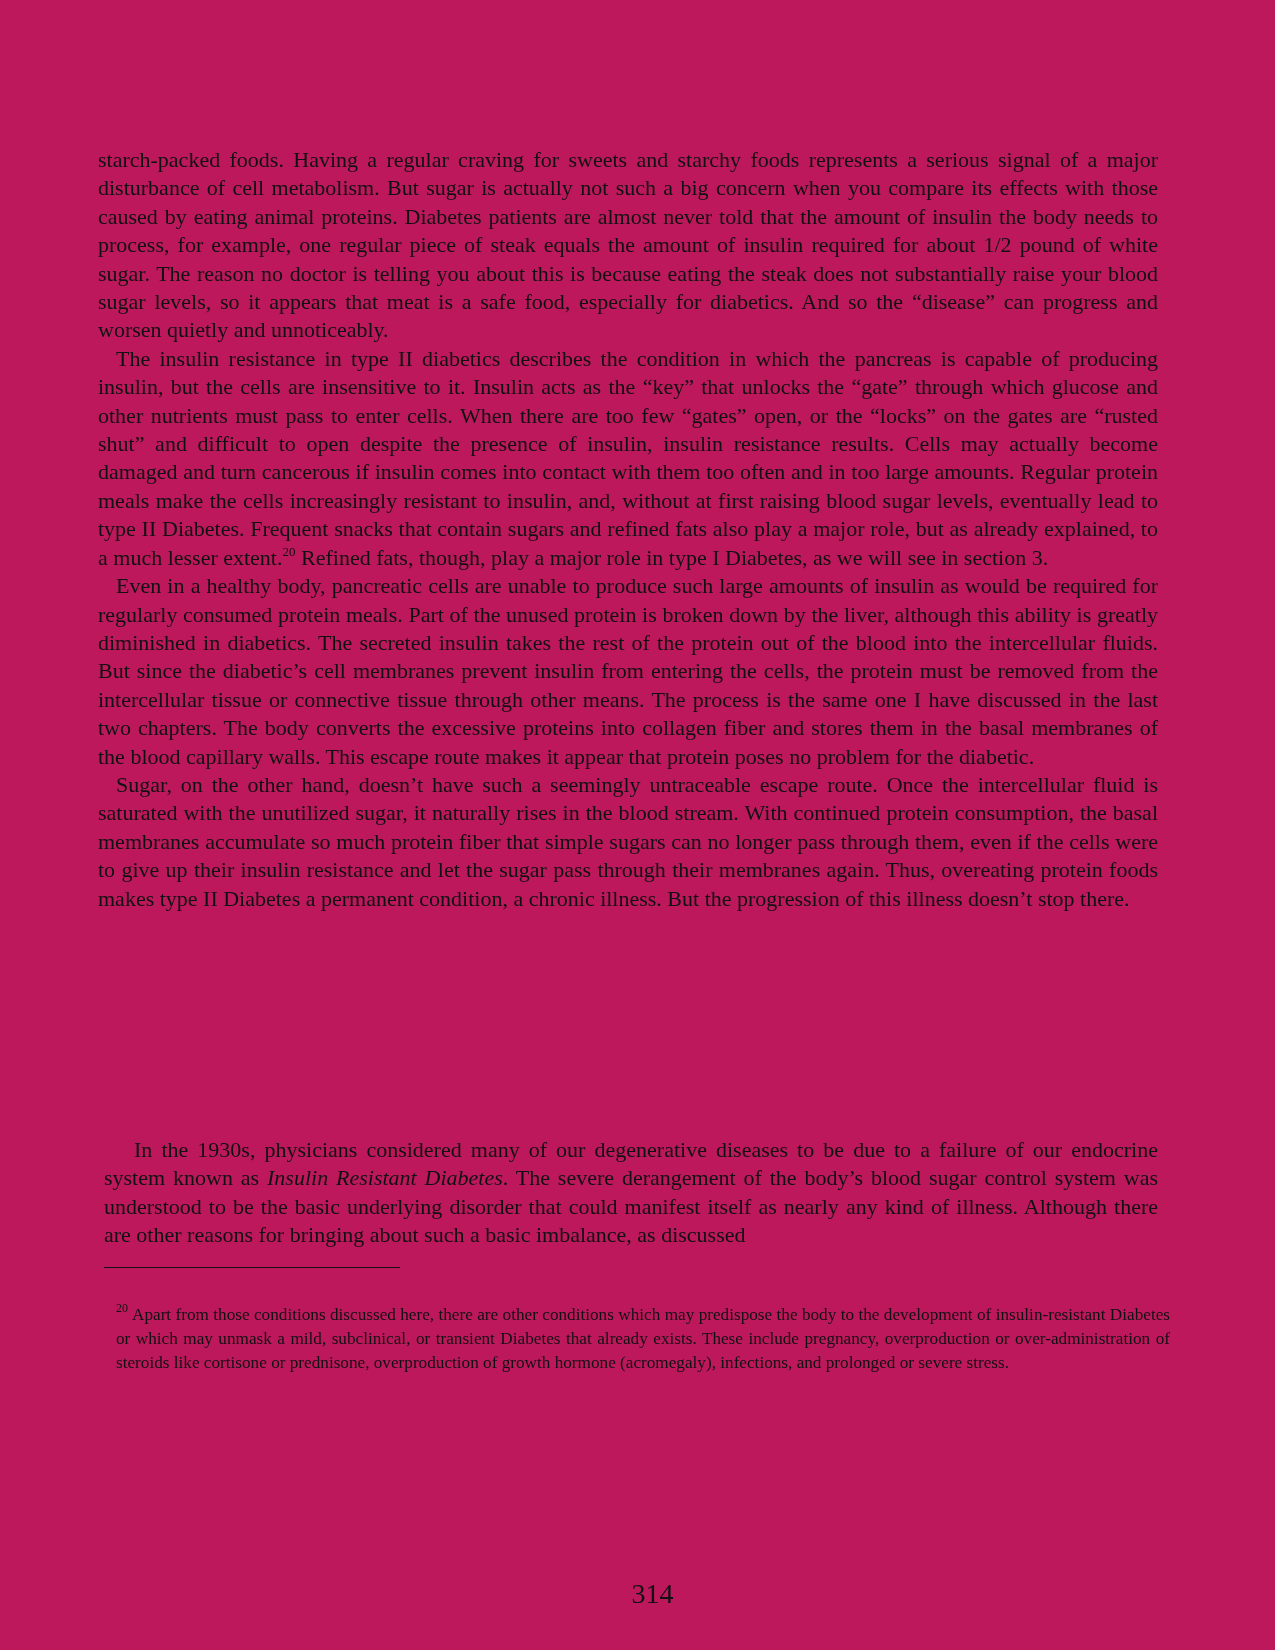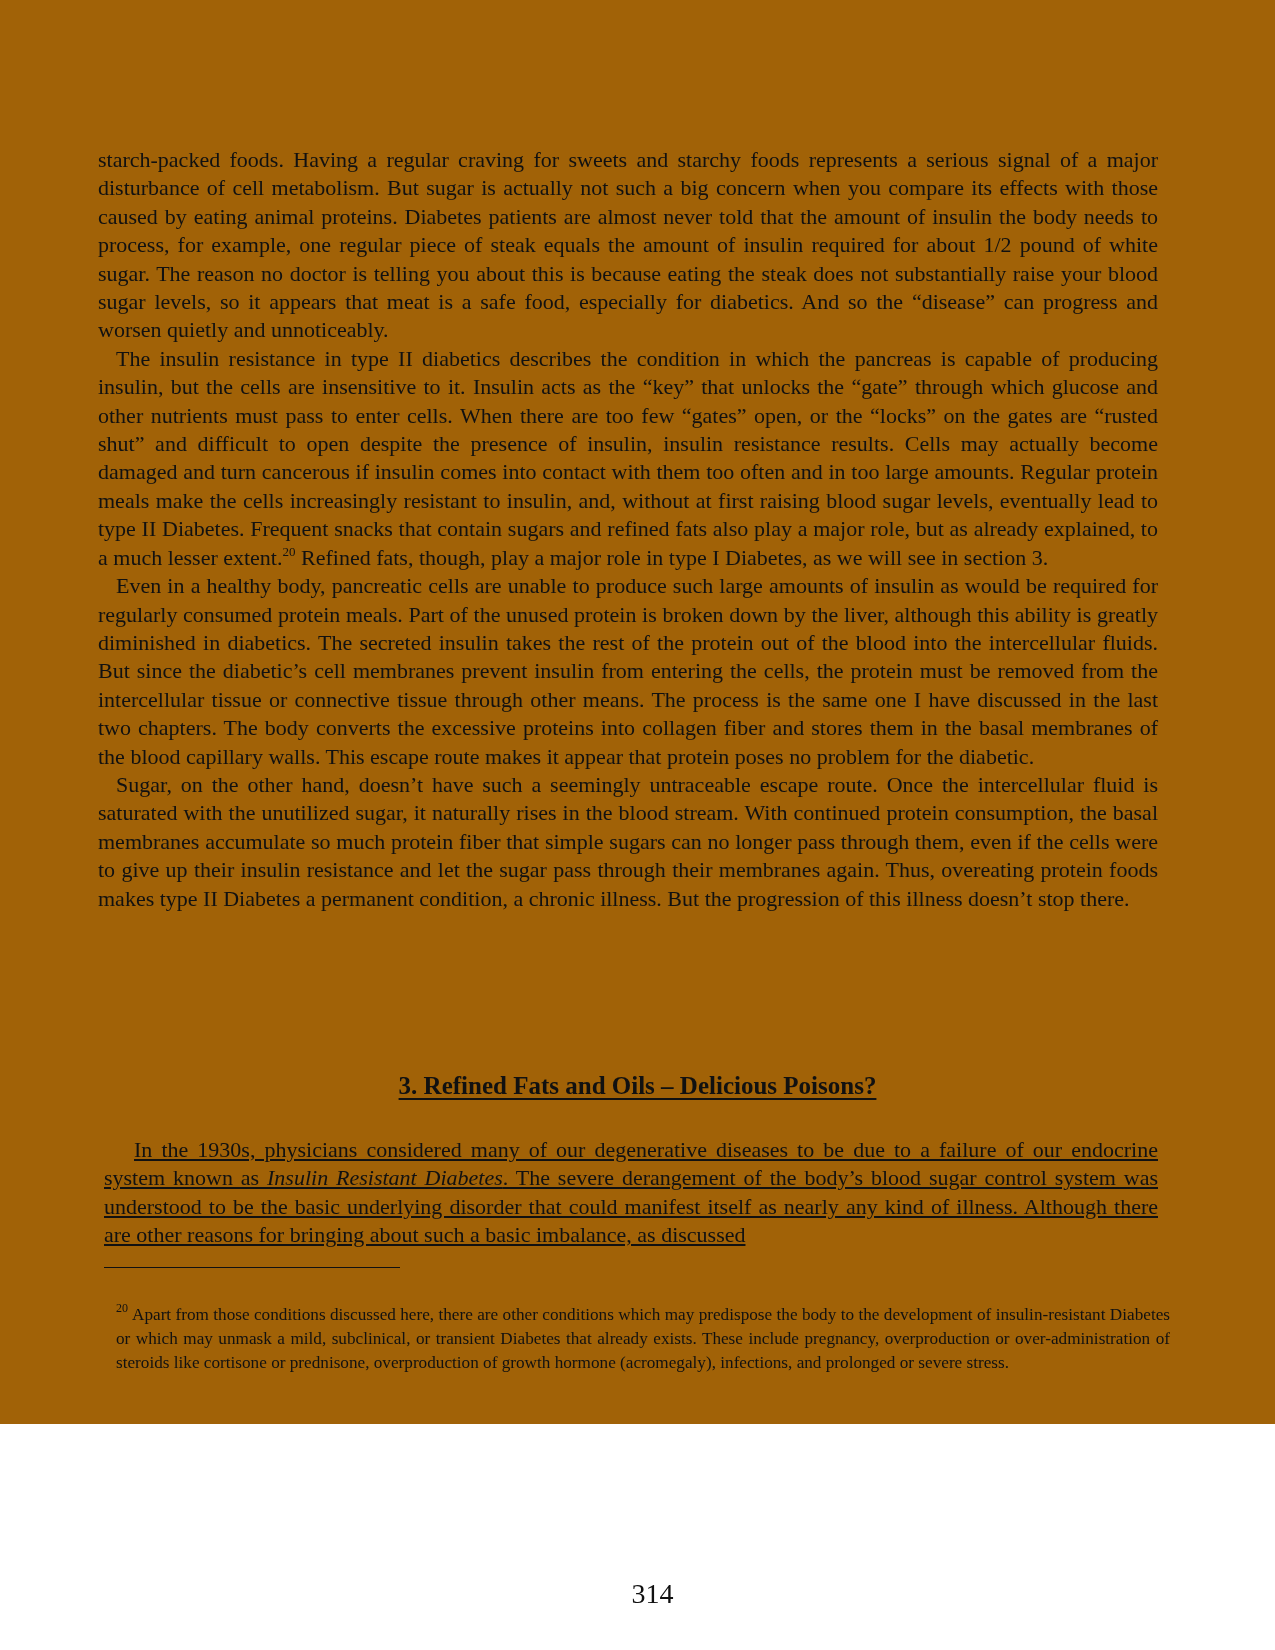--- a/index.html
+++ b/index.html
@@ -1,34 +1,34 @@
 <!DOCTYPE html>
 <html><head>
   <meta charset="utf-8">
   <style>
     html, body { margin: 0; padding: 0; background: #ffffff; }
     body { width: 1275px; height: 1650px; position: relative; overflow: hidden; color: #111111; }
-    .page { position: absolute; left: 0; top: 0; width: 1275px; height: 1424px; background: #a16207; }
+    .page { position: absolute; left: 0; top: 0; width: 1275px; height: 1650px; background: #be185d; }
     .body-text {
       position: absolute; left: 98px; width: 1060px;
       font-family: "Liberation Serif", serif;
       font-size: 22px; line-height: 28.4px;
       text-align: justify;
     }
     .body-text p { margin: 0; }
     .body-text p.indent { text-indent: 18px; }
     #block1 { top: 146px; }
     .heading {
       position: absolute; left: 0; width: 1275px; top: 1070px;
       text-align: center;
       font-family: "Liberation Serif", serif;
       font-weight: bold; font-size: 25px; line-height: 32px;
     }
     .heading span { text-decoration: underline; text-decoration-thickness: 2px; text-underline-offset: 4px; }
-    #block2 { top: 1136px; left: 104px; width: 1054px; text-decoration: underline; }
+    #block2 { top: 1136px; left: 104px; width: 1054px; }
     #block2 p.indent { text-indent: 30px; }
     sup.fnref { font-size: 13px; line-height: 0; vertical-align: 9px; }
     .fn-rule { position: absolute; left: 104px; top: 1267px; width: 296px; height: 0; border-top: 1.5px solid #111; }
     .footnote {
       position: absolute; left: 116px; top: 1303px; width: 1054px;
       font-family: "Liberation Serif", serif;
       font-size: 17.2px; line-height: 24.2px; text-align: justify;
     }
     .footnote sup { font-size: 12px; line-height: 0; vertical-align: 8px; margin-right: 4px; }
     .page-number {
@@ -42,23 +42,20 @@
 
 <div class="page">
 
   <div class="body-text" id="block1">
     <p>starch-packed foods. Having a regular craving for sweets and starchy foods represents a serious signal of a major disturbance of cell metabolism. But sugar is actually not such a big concern when you compare its effects with those caused by eating animal proteins. Diabetes patients are almost never told that the amount of insulin the body needs to process, for example, one regular piece of steak equals the amount of insulin required for about 1/2 pound of white sugar. The reason no doctor is telling you about this is because eating the steak does not substantially raise your blood sugar levels, so it appears that meat is a safe food, especially for diabetics. And so the “disease” can progress and worsen quietly and unnoticeably.</p>
     <p class="indent"><span>The insulin resistance in type II diabetics describes the condition in which the pancreas is capable of producing insulin, but the cells are insensitive to it. Insulin acts as the “key” that unlocks the “gate” through which glucose and other nutrients must pass to enter cells. When there are too few “gates” open, or the “locks” on the gates are “rusted shut” and difficult to open despite the presence of insulin, insulin resistance results. Cells may actually become damaged and turn cancerous if insulin comes into contact with them too often and in too large amounts. Regular protein meals make the cells increasingly resistant to insulin, and, without at first raising blood sugar levels, eventually lead to type II Diabetes. Frequent snacks that contain sugars and refined fats also play a major role, but as already explained, to a much lesser extent.</span><sup class="fnref">20</sup><span> Refined fats, though, play a major role in type I Diabetes, as we will see in section 3.</span></p>
     <p class="indent">Even in a healthy body, pancreatic cells are unable to produce such large amounts of insulin as would be required for regularly consumed protein meals. Part of the unused protein is broken down by the liver, although this ability is greatly diminished in diabetics. The secreted insulin takes the rest of the protein out of the blood into the intercellular fluids. But since the diabetic’s cell membranes prevent insulin from entering the cells, the protein must be removed from the intercellular tissue or connective tissue through other means. The process is the same one I have discussed in the last two chapters. The body converts the excessive proteins into collagen fiber and stores them in the basal membranes of the blood capillary walls. This escape route makes it appear that protein poses no problem for the diabetic.</p>
     <p class="indent">Sugar, on the other hand, doesn’t have such a seemingly untraceable escape route. Once the intercellular fluid is saturated with the unutilized sugar, it naturally rises in the blood stream. With continued protein consumption, the basal membranes accumulate so much protein fiber that simple sugars can no longer pass through them, even if the cells were to give up their insulin resistance and let the sugar pass through their membranes again. Thus, overeating protein foods makes type II Diabetes a permanent condition, a chronic illness. But the progression of this illness doesn’t stop there.</p>
   </div>
 
-  <div class="heading">
-    <span>3. Refined Fats and Oils – Delicious Poisons?</span>
-  </div>
 
   <div class="body-text" id="block2">
     <p class="indent"><span>In the 1930s, physicians considered many of our degenerative diseases to be due to a failure of our endocrine system known as </span><em>Insulin Resistant Diabetes</em><span>. The severe derangement of the body’s blood sugar control system was understood to be the basic underlying disorder that could manifest itself as nearly any kind of illness. Although there are other reasons for bringing about such a basic imbalance, as discussed</span></p>
   </div>
 
   <div class="fn-rule"></div>
 
   <div class="footnote">
     <sup>20</sup><span>Apart from those conditions discussed here, there are other conditions which may predispose the body to the development of insulin-resistant Diabetes or which may unmask a mild, subclinical, or transient Diabetes that already exists. These include pregnancy, overproduction or over-administration of steroids like cortisone or prednisone, overproduction of growth hormone (acromegaly), infections, and prolonged or severe stress.</span>
   </div>

